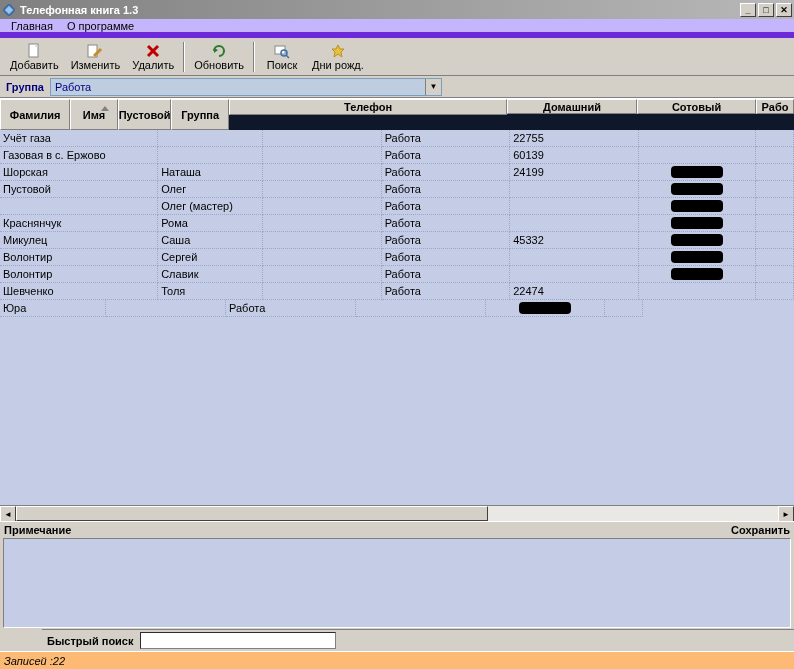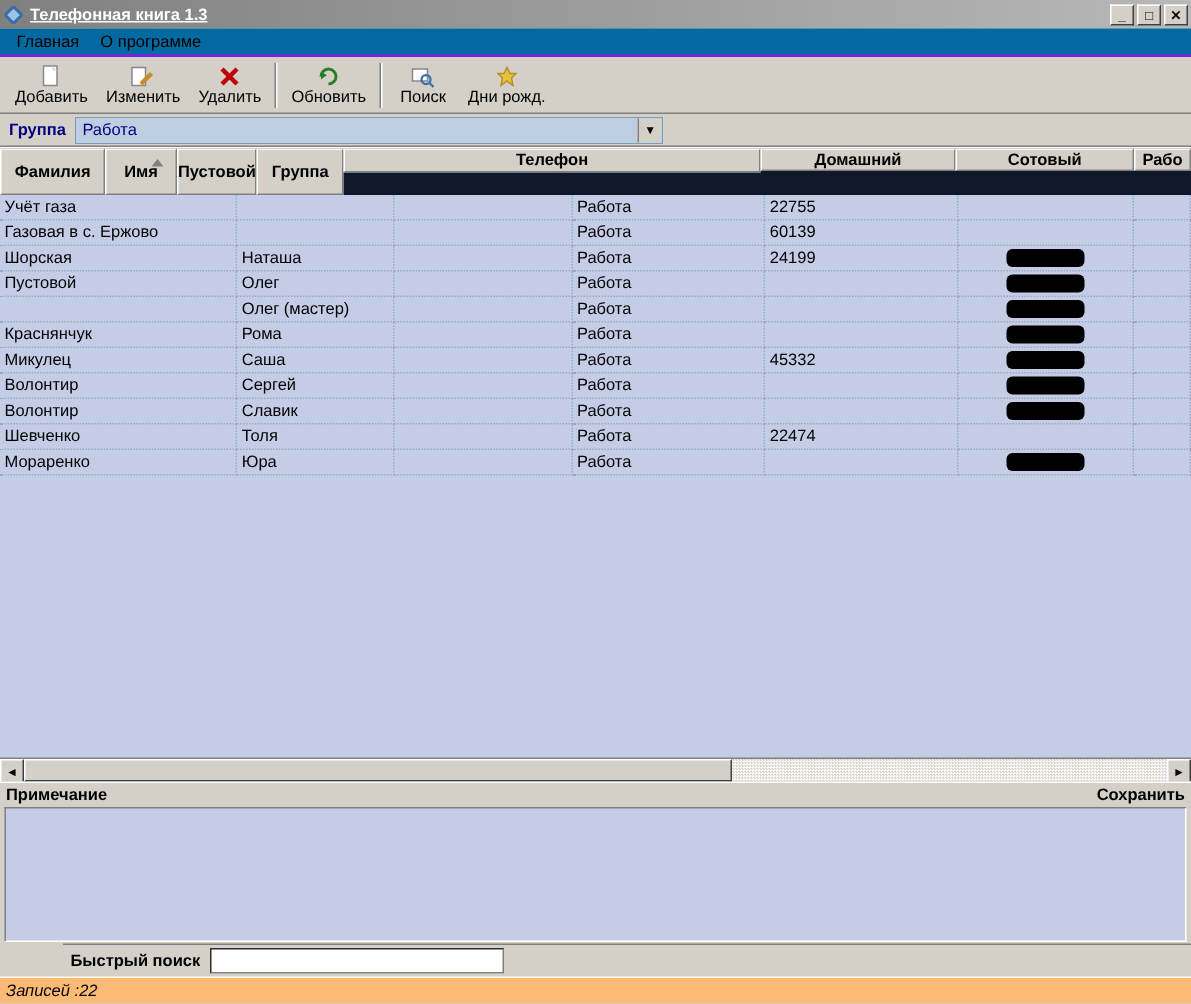--- a/index.html
+++ b/index.html
@@ -19,41 +19,41 @@
   color: #fff;
   display: flex;
   align-items: center;
   padding: 0 2px;
   font-weight: bold;
 }
 .titlebar .app-icon {
   width: 14px; height: 14px; margin-right: 4px;
   display: inline-flex; align-items: center; justify-content: center;
 }
-.titlebar .title-text { flex: 1; text-decoration: underline; }
+.titlebar .title-text { flex: 1; }
 .titlebar .win-btns { display: flex; gap: 2px; }
 .titlebar .win-btn {
   width: 16px; height: 14px;
   background: #d4d0c8;
   border: 1px solid #fff;
   border-right-color: #404040;
   border-bottom-color: #404040;
   color: #000;
   font-size: 9px;
   display: flex; align-items: center; justify-content: center;
   font-family: Arial;
   cursor: pointer;
 }
 .menubar {
   height: 19px;
-  background: #0369a1;
-  display: flex;
-  align-items: flex-end;
+  background: #c4b5fd;
+  display: flex;
+  align-items: center;
   padding: 0 4px;
-  border-bottom: 2px solid #6d28d9;
+  border-bottom: 6px solid #6d28d9;
 }
 .menubar .menu-item {
   padding: 2px 7px;
   cursor: pointer;
 }
 .toolbar {
   height: 38px;
   background: #d4d0c8;
   display: flex;
   align-items: center;
@@ -459,21 +459,20 @@
       <div class="grid-row">
         <div class="gc col-surname">Шевченко</div>
         <div class="gc col-name">Толя</div>
         <div class="gc col-patronym"></div>
         <div class="gc col-group">Работа</div>
         <div class="gc col-home">22474</div>
         <div class="gc col-mobile"></div>
         <div class="gc col-work"></div>
       </div>
       <div class="grid-row">
-        <div class="gc col-surname">Мораренко</div>
         <div class="gc col-name">Юра</div>
         <div class="gc col-patronym"></div>
         <div class="gc col-group">Работа</div>
         <div class="gc col-home"></div>
         <div class="gc col-mobile" style="justify-content: center;">
           <span class="redacted"></span>
         </div>
         <div class="gc col-work"></div>
       </div>
     </div>

